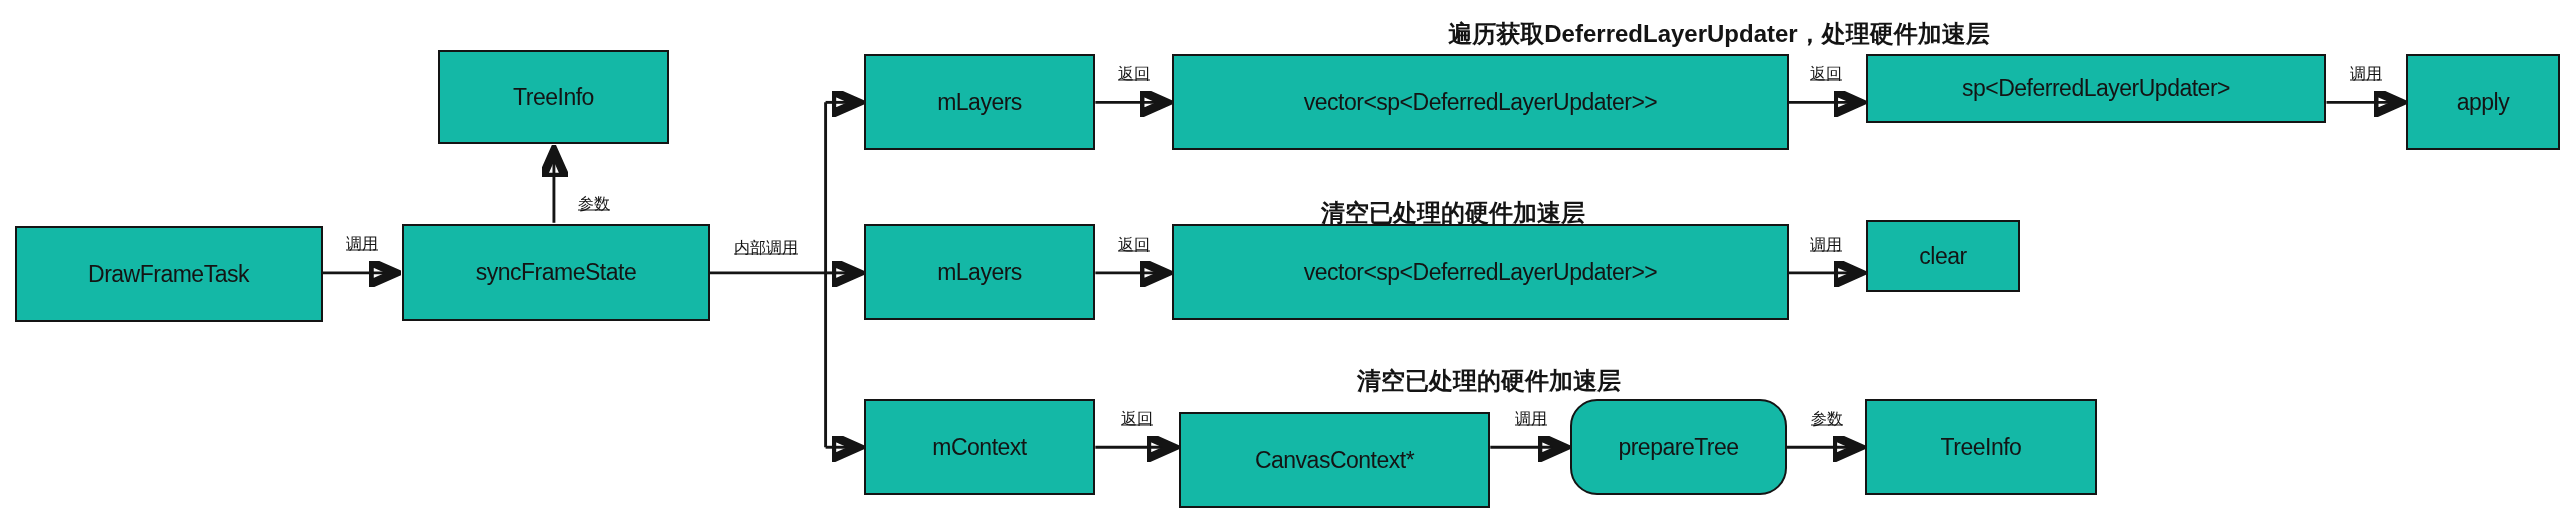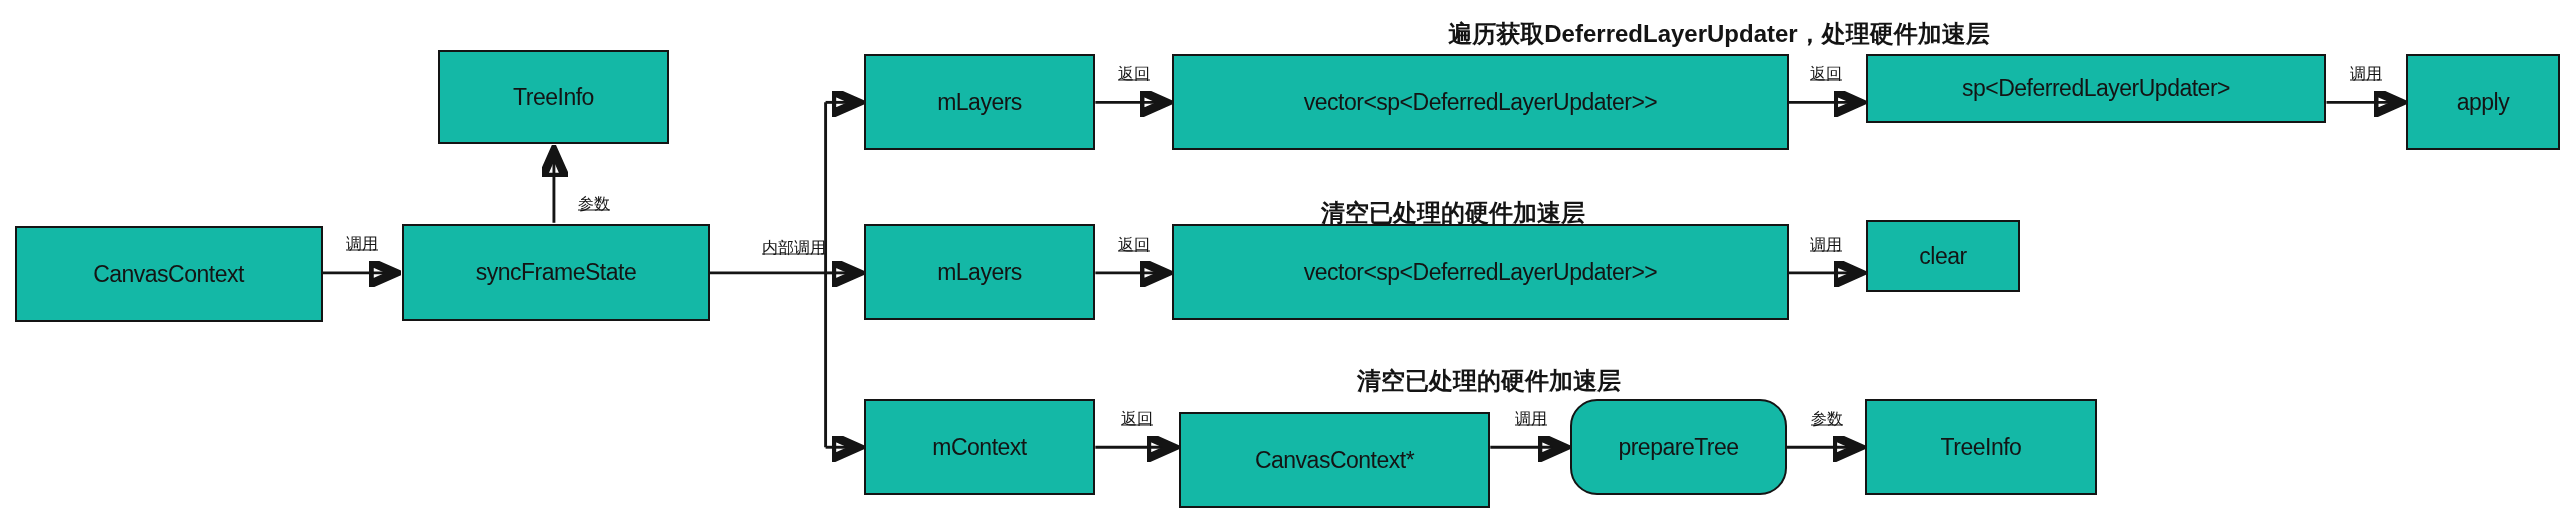--- a/index.html
+++ b/index.html
@@ -78,41 +78,41 @@
     <path d="M2415,106 L2490,106" marker-end="url(#arw)"></path>
 
     <path d="M1137,283 L1209,283" marker-end="url(#arw)"></path>
     <path d="M1857,283 L1929,283" marker-end="url(#arw)"></path>
 
     <path d="M1137,464 L1216,464" marker-end="url(#arw)"></path>
     <path d="M1547,464 L1622,464" marker-end="url(#arw)"></path>
     <path d="M1855,464 L1928,464" marker-end="url(#arw)"></path>
   </svg>
 
-  <div class="node" style="left:14.5px;  top:226px; width:308px; height:96px;">CanvasContext</div>
+  <div class="node" style="left:14.5px;  top:226px; width:308px; height:96px;">DrawFrameTask</div>
   <div class="node" style="left:402px; top:224px; width:308px; height:97px;">syncFrameState</div>
   <div class="node" style="left:438px; top:50px;  width:231px; height:94px;">TreeInfo</div>
 
   <div class="node" style="left:864px;  top:54px; width:231px; height:96px;">mLayers</div>
   <div class="node" style="left:1172px; top:54px; width:617px; height:96px;">vector&lt;sp&lt;DeferredLayerUpdater&gt;&gt;</div>
   <div class="node" style="left:1866px; top:54px; width:460px; height:69px;">sp&lt;DeferredLayerUpdater&gt;</div>
   <div class="node" style="left:2406px; top:54px; width:154px; height:96px;">apply</div>
 
   <div class="node" style="left:864px;  top:224px; width:231px; height:96px;">mLayers</div>
   <div class="node" style="left:1172px; top:224px; width:617px; height:96px;">vector&lt;sp&lt;DeferredLayerUpdater&gt;&gt;</div>
   <div class="node" style="left:1866px; top:220px; width:154px; height:72px;">clear</div>
 
   <div class="node" style="left:864px;  top:399px; width:231px; height:96px;">mContext</div>
   <div class="node" style="left:1179px; top:399px; width:311px; height:96px;margin-top:13px;">CanvasContext*</div>
   <div class="node" style="left:1570px; top:399px; width:217px; height:96px;border-radius:27px;">prepareTree</div>
   <div class="node" style="left:1865px; top:399px; width:232px; height:96px;">TreeInfo</div>
 
   <span class="edge-label" style="left:362px;  top:244px;">调用</span>
   <span class="edge-label" style="left:594px;  top:204px;">参数</span>
-  <span class="edge-label" style="left:794px;  top:248px;">内部调用</span>
+  <span class="edge-label" style="left:766px;  top:248px;">内部调用</span>
 
   <span class="edge-label" style="left:1134px; top:74px;">返回</span>
   <span class="edge-label" style="left:1826px; top:74px;">返回</span>
   <span class="edge-label" style="left:2366px; top:74px;">调用</span>
 
   <span class="edge-label" style="left:1134px; top:245px;">返回</span>
   <span class="edge-label" style="left:1826px; top:245px;">调用</span>
 
   <span class="edge-label" style="left:1137px; top:419px;">返回</span>
   <span class="edge-label" style="left:1531px; top:419px;">调用</span>

